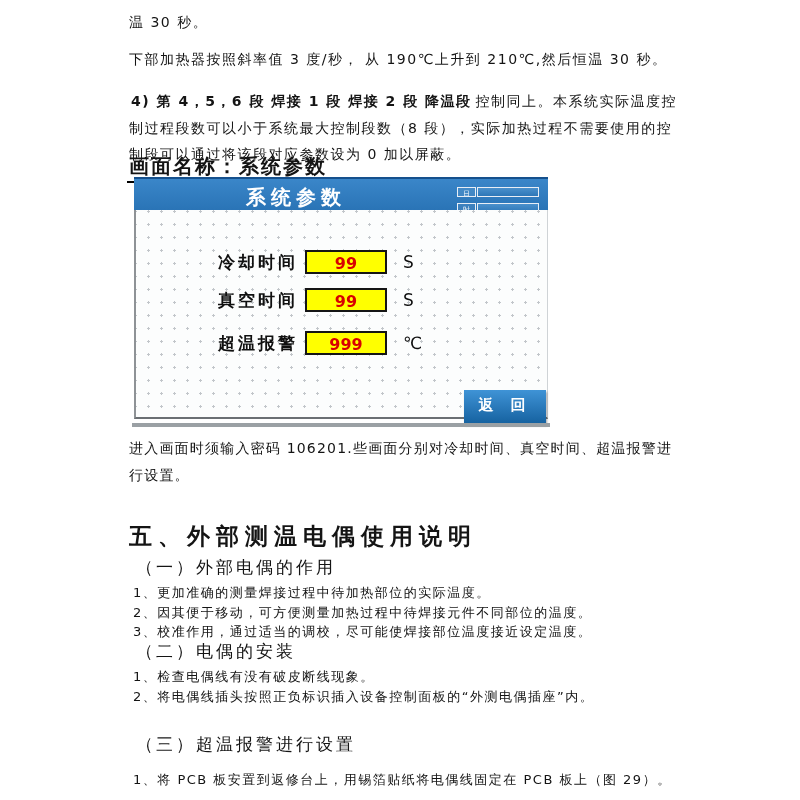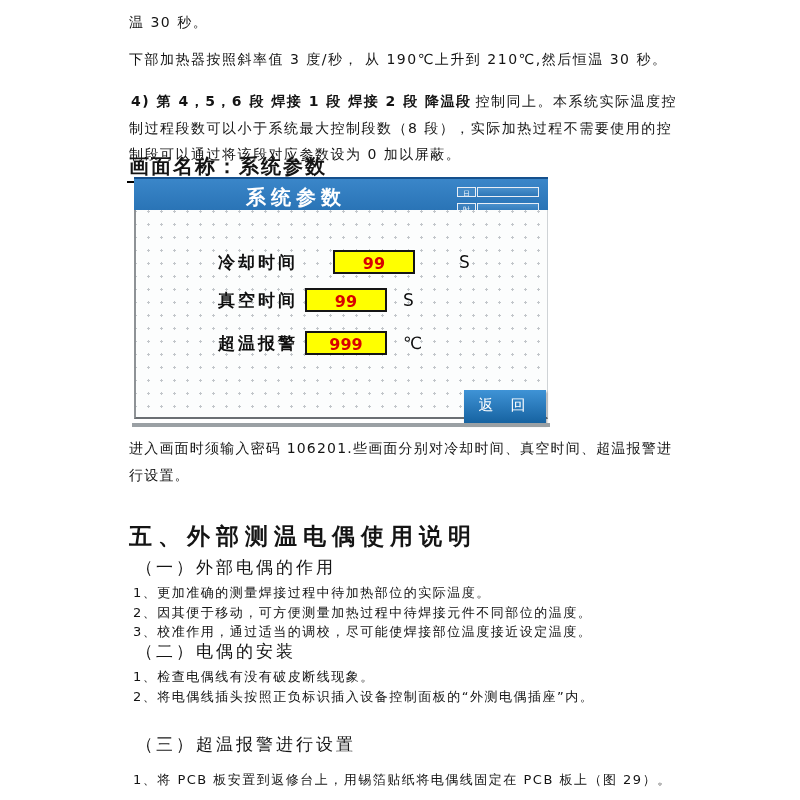--- a/index.html
+++ b/index.html
@@ -37,30 +37,30 @@
   }
   .dt-field { flex:1; border:1px solid #e8eef5; margin-left:1px; background:linear-gradient(#4a90cc,#2d77b8); }
   .hmi-body {
     position:relative; height:209px; background-color:#fcfdfd;
     background-image:radial-gradient(circle, #c2c6ca 1px, rgba(0,0,0,0) 1.3px);
     background-size:13px 13px; background-position:6px 8px;
     border-left:2px solid #8e9296; border-right:1px solid #cfd3d6; border-bottom:2px solid #6b6f73;
   }
   .hmi-shadowline { position:absolute; left:0; top:248px; width:100%; height:2px; background:#9aa0a4; }
   .prow { position:absolute; left:78px; height:24px; display:flex; align-items:center; }
-  .prow-1 { top:40px;gap:28px; } .prow-2 { top:78px; } .prow-3 { top:121px; }
+  .prow-1 { top:40px; } .prow-2 { top:78px; } .prow-3 { top:121px; }
   .plabel { font-size:17px; font-weight:bold; letter-spacing:3px; color:#101010; width:88px; white-space:nowrap; }
   .pvalue {
     width:82px; height:24px; margin-left:1px; background:#ffff00; border:2px solid #151515;
     color:#d80000; font-weight:bold; font-size:16px; text-align:center; line-height:20px;
   }
   .punit { font-size:17px; margin-left:14px; color:#101010; }
   .hmi-back {
     position:absolute; right:1px; top:180px; width:82px; height:34px;
-    background:linear-gradient(#3f93d6,#15619f); color:#ffffff; font-weight:normal;
+    background:linear-gradient(#3f93d6,#15619f); color:#ffffff; font-weight:bold;
     font-size:15px; letter-spacing:6px; text-align:center; line-height:26px;
     box-shadow:1px 2px 2px rgba(60,60,60,0.45); cursor:pointer;
   }
 
   
   .sec-title { position:absolute; left:123px; top:515px; width:560px; text-align:left;
     font-size:23px; font-weight:bold; letter-spacing:6px; white-space:nowrap; }
   .sub-heading { position:absolute; left:130px; font-size:17px; letter-spacing:3px; white-space:nowrap; }
   .numlist { position:absolute; left:127px; font-size:13px; line-height:15.5px; letter-spacing:1.5px; }
   .numlist .item { padding-left:27px; text-indent:-27px; }

